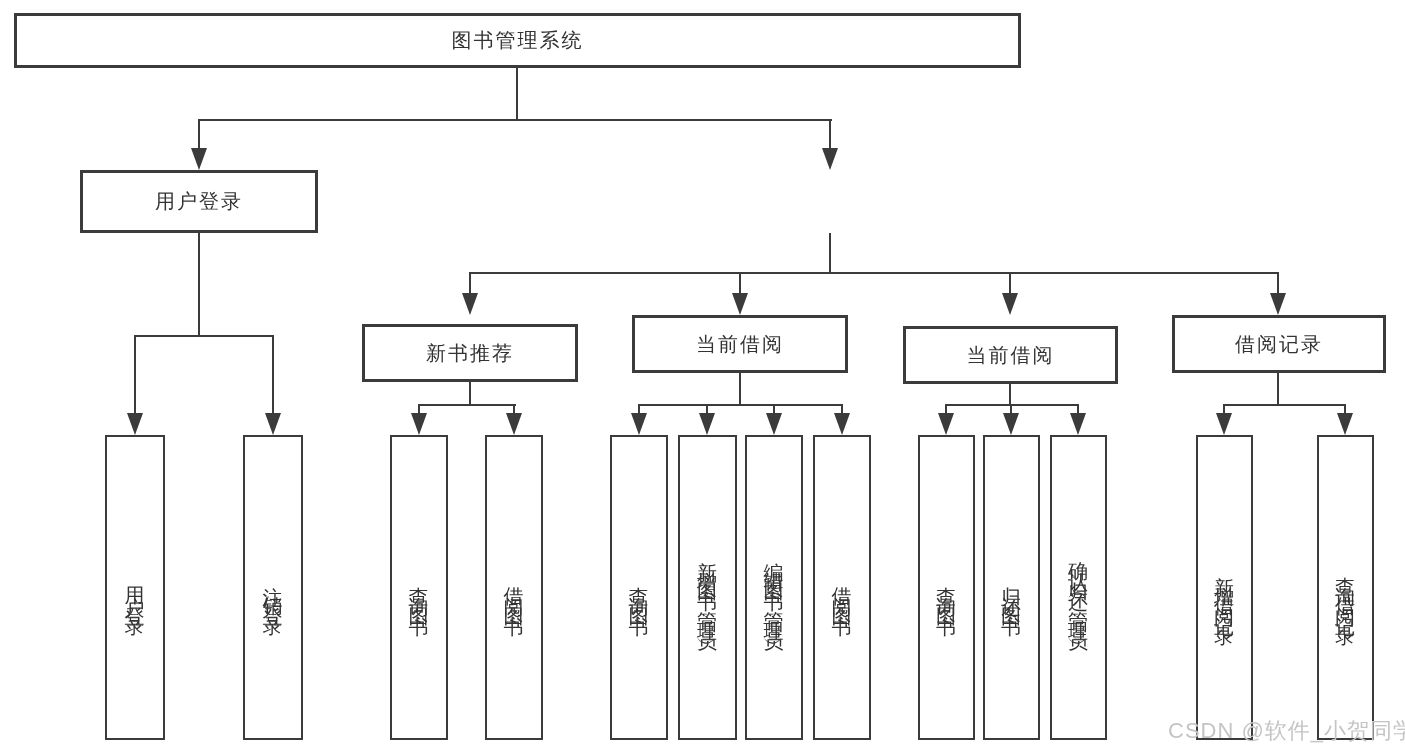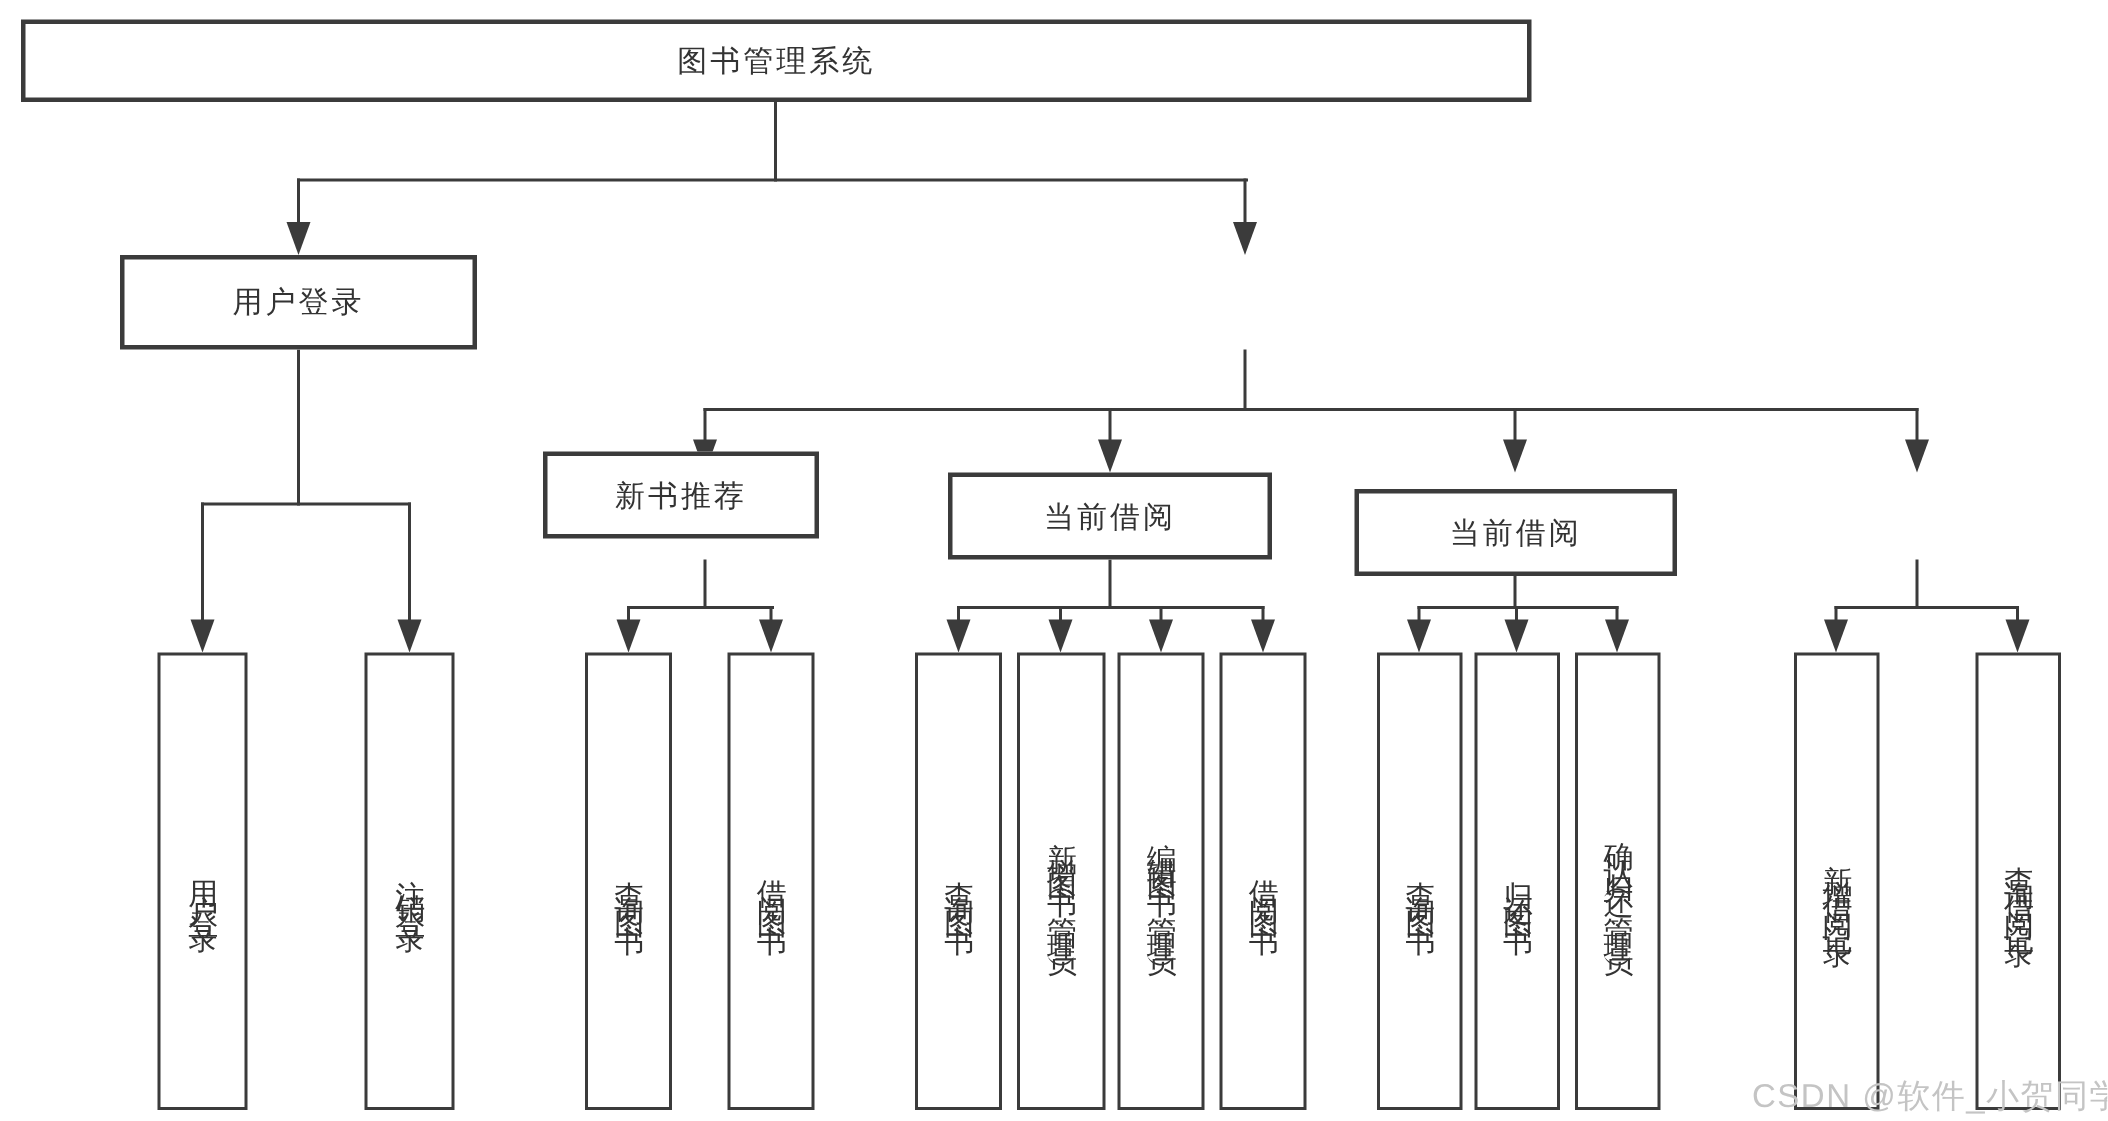--- a/index.html
+++ b/index.html
@@ -36,23 +36,24 @@
 </style>
 </head>
 <body>
 
 <div id="canvas">
 
   <div class="box" style="left:14px;top:13px;width:1007px;height:55px">图书管理系统</div>
 
   <div class="box" style="left:80px;top:170px;width:238px;height:63px">用户登录</div>
 
-  <div class="box" style="left:362px;top:301px;width:184px;height:58px">新书推荐</div>
+  <div class="box" style="left:362px;top:324px;width:216px;height:58px">新书推荐</div>
   <div class="box" style="left:632px;top:315px;width:216px;height:58px">当前借阅</div>
   <div class="box" style="left:903px;top:326px;width:215px;height:58px">当前借阅</div>
+  <div class="box" style="left:1172px;top:315px;width:214px;height:58px">借阅记录</div>
 
   <div class="box vbox" style="left:105px;top:435px;width:60px;height:305px">用户登录</div>
   <div class="box vbox" style="left:243px;top:435px;width:60px;height:305px">注销登录</div>
 
   <div class="box vbox" style="left:390px;top:435px;width:58px;height:305px">查询图书</div>
   <div class="box vbox" style="left:485px;top:435px;width:58px;height:305px">借阅图书</div>
 
   <div class="box vbox" style="left:610px;top:435px;width:58px;height:305px">查询图书</div>
   <div class="box vbox" style="left:678px;top:435px;width:59px;height:305px">新增图书（管理员）</div>
   <div class="box vbox" style="left:745px;top:435px;width:58px;height:305px">编辑图书（管理员）</div>

